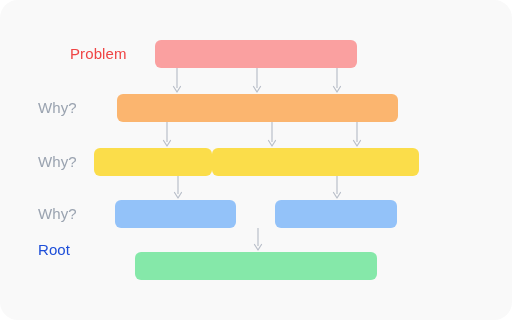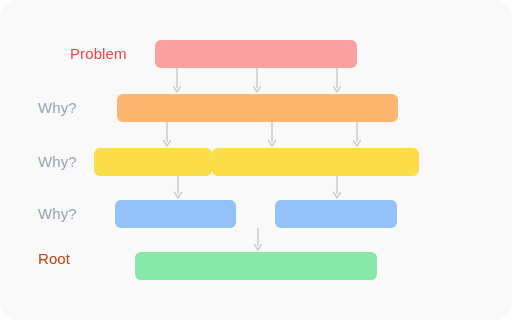--- a/index.html
+++ b/index.html
@@ -60,21 +60,21 @@
       <div class="row-label" style="left: 38px; top: 46px; color: #ef4444; font-size: 15px; margin-left: 32px;">Problem</div>
       <div class="bar" style="left: 155px; top: 40px; width: 202px; height: 28px; background: rgb(250, 160, 160);"></div>
       <div class="row-label" style="left: 38px; top: 100px; color: rgb(154, 163, 176); font-size: 15px;">Why?</div>
       <div class="bar" style="left: 117px; top: 94px; width: 281px; height: 28px; background: rgb(251, 181, 111);"></div>
       <div class="row-label" style="left: 38px; top: 154px; color: rgb(154, 163, 176); font-size: 15px;">Why?</div>
       <div class="bar" style="left: 94px; top: 148px; width: 118px; height: 28px; background: rgb(251, 221, 74);"></div>
       <div class="bar" style="left: 212px; top: 148px; width: 207px; height: 28px; background: rgb(251, 221, 74);"></div>
       <div class="row-label" style="left: 38px; top: 206px; color: rgb(154, 163, 176); font-size: 15px;">Why?</div>
       <div class="bar" style="left: 115px; top: 200px; width: 121px; height: 28px; background: rgb(147, 194, 249);"></div>
       <div class="bar" style="left: 275px; top: 200px; width: 122px; height: 28px; background: rgb(147, 194, 249);"></div>
-      <div class="row-label" style="left: 38px; top: 251px; color: #c2410c; font-size: 15px;">Root</div>
+      <div class="row-label" style="left: 38px; top: 242px; color: #1d4ed8; font-size: 15px;">Root</div>
       <div class="bar" style="left: 135px; top: 252px; width: 242px; height: 28px; background: rgb(133, 232, 169);"></div>
     </div>
   <svg class="connector-layer" id="connector-layer" width="512" height="320" viewBox="0 0 512 320" xmlns="http://www.w3.org/2000/svg">
       <g>
         <line x1="177" y1="68" x2="177" y2="88" stroke="#b9bfc9" stroke-width="1.2"></line>
         <path d="M173.5,86.5 L177,92 L180.5,86.5" fill="none" stroke="#b9bfc9" stroke-width="1.2" stroke-linecap="round" stroke-linejoin="round"></path>
       </g>
       <g>
         <line x1="257" y1="68" x2="257" y2="88" stroke="#b9bfc9" stroke-width="1.2"></line>
         <path d="M253.5,86.5 L257,92 L260.5,86.5" fill="none" stroke="#b9bfc9" stroke-width="1.2" stroke-linecap="round" stroke-linejoin="round"></path>

